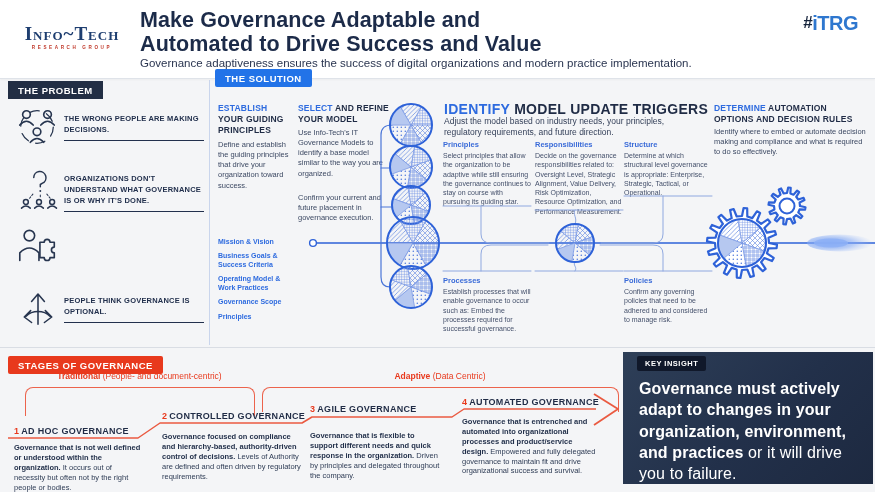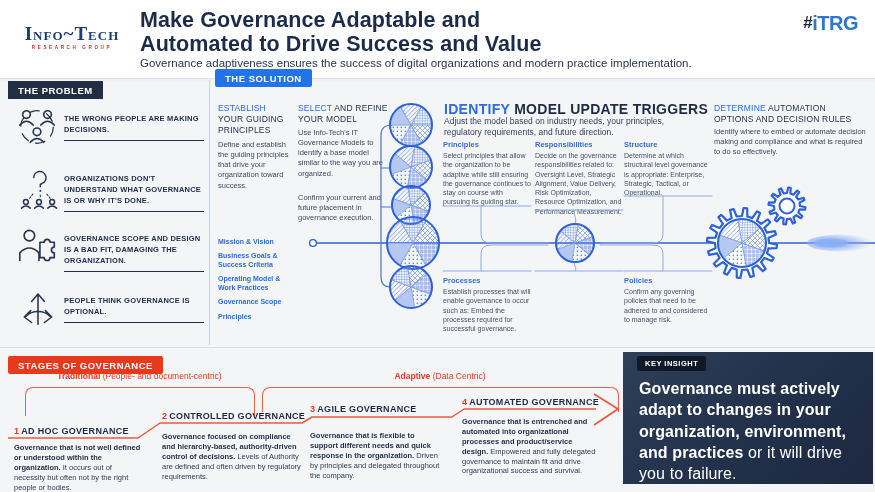--- a/index.html
+++ b/index.html
@@ -24,21 +24,21 @@
   .chip-blue{background:#2273e8;border-radius:2px;}
   .chip-red{background:#e8391d;border-radius:2px;text-align:center;}
   .chip-darker{background:#10182a;border-radius:2px;font-size:7.5px;padding:3px 8px;}
 
   
   .prob-item-text{font-size:7.5px;font-weight:700;color:#22304d;line-height:1.45;letter-spacing:.2px;border-bottom:1px solid #22304d;padding-bottom:4px;}
   .vdivider{position:absolute;left:209px;top:80px;width:1px;height:265px;background:#c9d5ec;}
   .hdivider{position:absolute;left:0;top:347px;width:875px;height:1px;background:#d9dde4;}
 
   
-  .col-head{font-size:8.5px;font-weight:400;color:#1f2b45;line-height:1.3;letter-spacing:.2px;}
+  .col-head{font-size:8.5px;font-weight:700;color:#1f2b45;line-height:1.3;letter-spacing:.2px;}
   .accent{color:#2e6bdf;}
   .accent-block{color:#2e6bdf;display:block;}
   .body-sm{font-size:7.5px;color:#3c4963;line-height:1.35;}
   .blue-list div{font-size:7px;font-weight:700;color:#2e6bdf;line-height:1.3;margin-bottom:5px;}
   .idx-head{font-size:14px;font-weight:700;color:#1f2b45;letter-spacing:.3px;}
   .idx-intro{font-size:8.5px;color:#333f58;line-height:1.35;}
   .trig-title{font-size:7.5px;font-weight:700;color:#3a6bd8;margin-bottom:2px;}
   .trig-body{font-size:7px;color:#44506b;line-height:1.33;}
 
   
@@ -101,21 +101,20 @@
       <circle cx="25.5" cy="27.5" r="1.1" fill="#27354f" stroke="none"></circle>
       <path d="M17,31 l-4,5 M25.5,32 v4 M33,31 l4,5" stroke-dasharray="2 2" stroke-width="1.2"></path>
       <circle cx="9" cy="40" r="2.8"></circle>
         <path d="M4,47 q5,-5 10,0"></path>
       <circle cx="24" cy="40" r="2.8"></circle>
         <path d="M19,47 q5,-5 10,0"></path>
       <circle cx="39" cy="40" r="2.8"></circle>
         <path d="M34,47 q5,-5 10,0"></path>
     </svg>
   </div>
-  <div class="abs prob-item-text" style="left:64px;top:234px;width:140px;">GOVERNANCE SCOPE AND DESIGN IS A BAD FIT, DAMAGING THE ORGANIZATION.</div>
 
   <div class="abs prob-item-text" style="left:64px;top:174px;width:140px;">ORGANIZATIONS DON'T UNDERSTAND WHAT GOVERNANCE IS OR WHY IT'S DONE.</div>
 
   <div class="abs" style="left:14px;top:226px;">
     <svg class="icon" width="48" height="46" viewBox="0 0 48 48">
       <circle cx="15" cy="10" r="5.5"></circle>
       <path d="M5,36 v-8 q10,-10 20,0 v8"></path>
       <path d="M26,17 h4.5 a3,3 0 1 1 6,0 H41 v5 a3,3 0 1 0 0,6 v5 h-4.5 a3,3 0 1 1 -6,0 H26 z"></path>
     </svg>
   </div>

